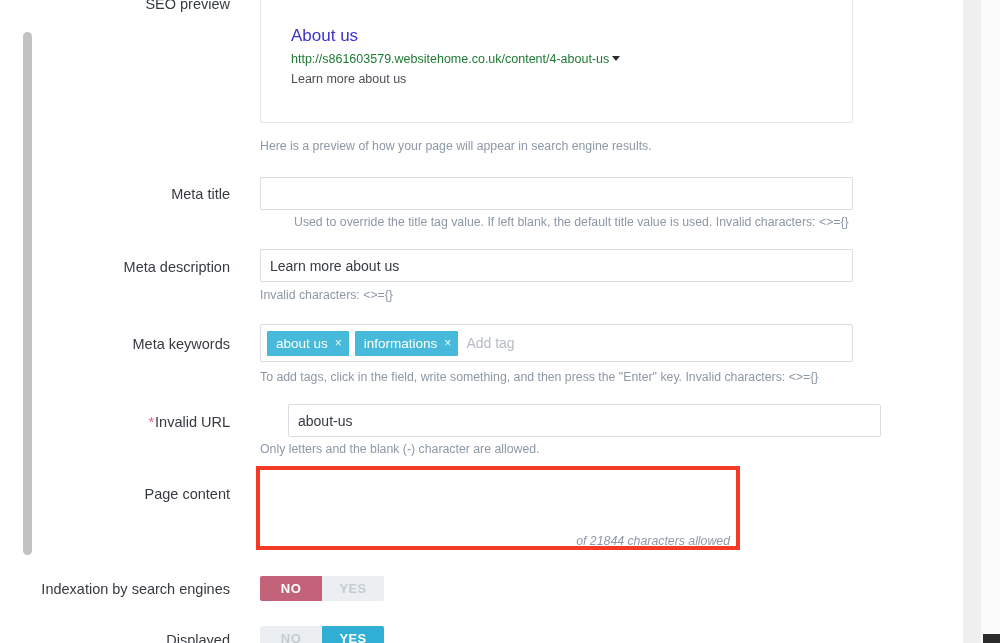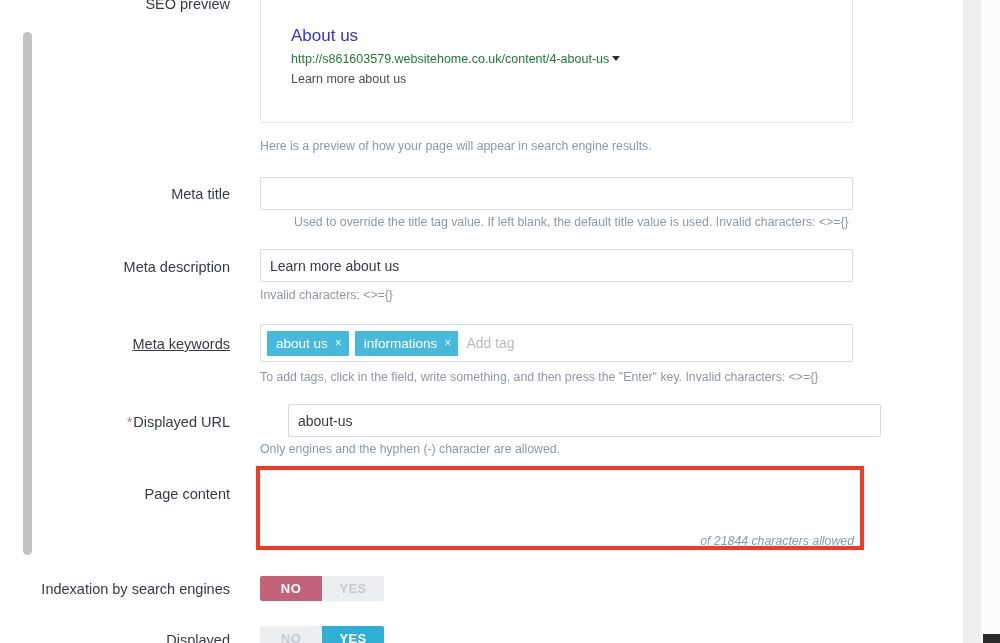--- a/index.html
+++ b/index.html
@@ -169,21 +169,21 @@
     background: transparent;
     height: 24px;
   }
   .tag-input::placeholder { color: #b5bcc4; }
 
   
   .pc-wrap {
     position: absolute;
     left: 256px;
     top: 466px;
-    width: 608px;
+    width: 484px;
     height: 84px;
     border: 4px solid #f23a24;
     background: #701a75;
   }
   .pc-editor {
     position: absolute;
     inset: 0;
     background: #ffffff;
   }
   .pc-counter {
@@ -292,45 +292,45 @@
 
     <div class="form-row" style="top:249px;">
       <div class="label" style="top:9px;">Meta description</div>
       <div class="control" style="top:0;">
         <input class="input" type="text" placeholder="" value="Learn more about us" style="">
       </div>
       <div class="hint" style="top:39px;">Invalid characters: &lt;&gt;={}</div>
     </div>
 
     <div class="form-row" style="top:324px;">
-      <div class="label" style="top:11px;text-decoration:underline;">Meta keywords</div>
+      <div class="label" style="top:11px;">Meta keywords</div>
       <div class="control" style="top:0;">
         <div class="tagfield">
           <span class="tag">
             <span>about us</span>
             <span class="tag-x">×</span>
           </span>
           <span class="tag">
             <span>informations</span>
             <span class="tag-x">×</span>
           </span>
           <input class="tag-input" type="text" placeholder="Add tag" style="">
         </div>
       </div>
       <div class="hint" style="top:46px;">To add tags, click in the field, write something, and then press the "Enter" key. Invalid characters: &lt;&gt;={}</div>
     </div>
 
     <div class="form-row" style="top:404px;">
       <div class="label" style="top:9px;">
-        <span class="req">*</span><span>Displayed URL</span>
+        <span class="req">*</span><span>Invalid URL</span>
       </div>
       <div class="control" style="top:0;padding-left:28px;">
         <input class="input" type="text" placeholder="" value="about-us" style="">
       </div>
-      <div class="hint" style="top:38px;">Only engines and the hyphen (-) character are allowed.</div>
+      <div class="hint" style="top:38px;">Only letters and the blank (-) character are allowed.</div>
     </div>
 
     <div class="form-row" style="top:485px;">
       <div class="label" style="top:0;">Page content</div>
     </div>
 
     <div class="pc-wrap">
       <div class="pc-editor"></div>
       <div class="pc-counter">of 21844 characters allowed</div>
     </div>

